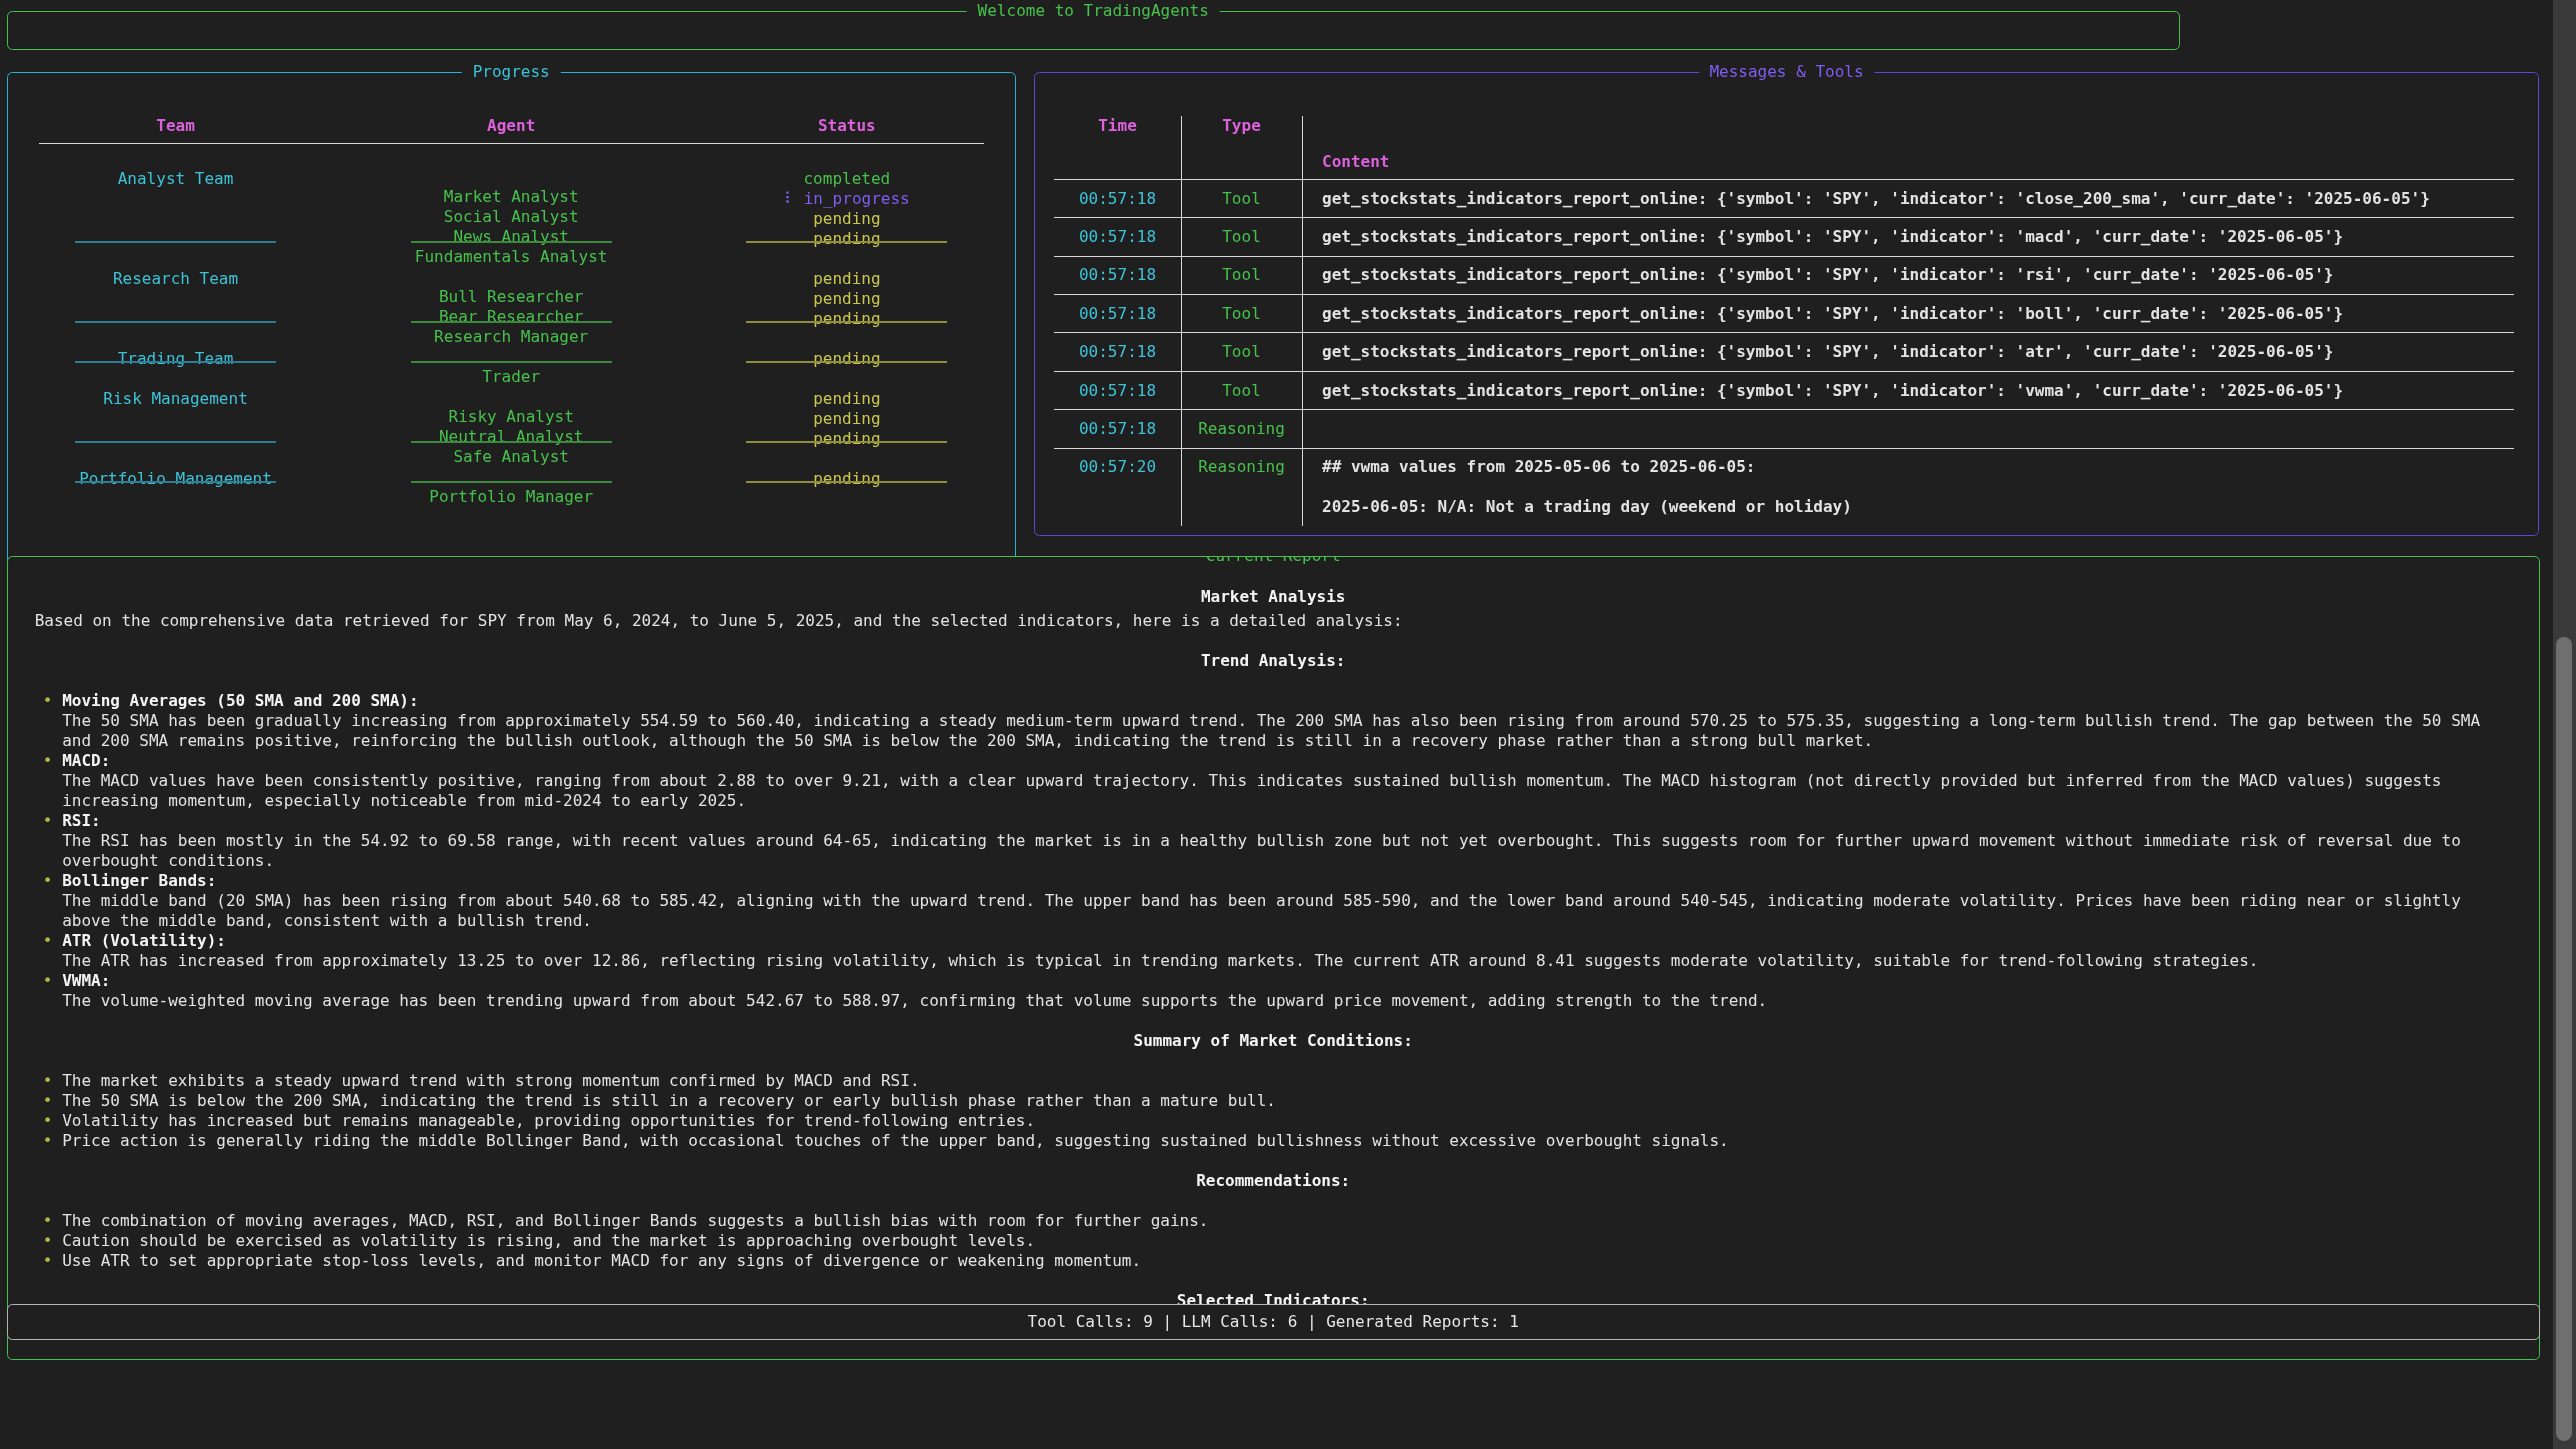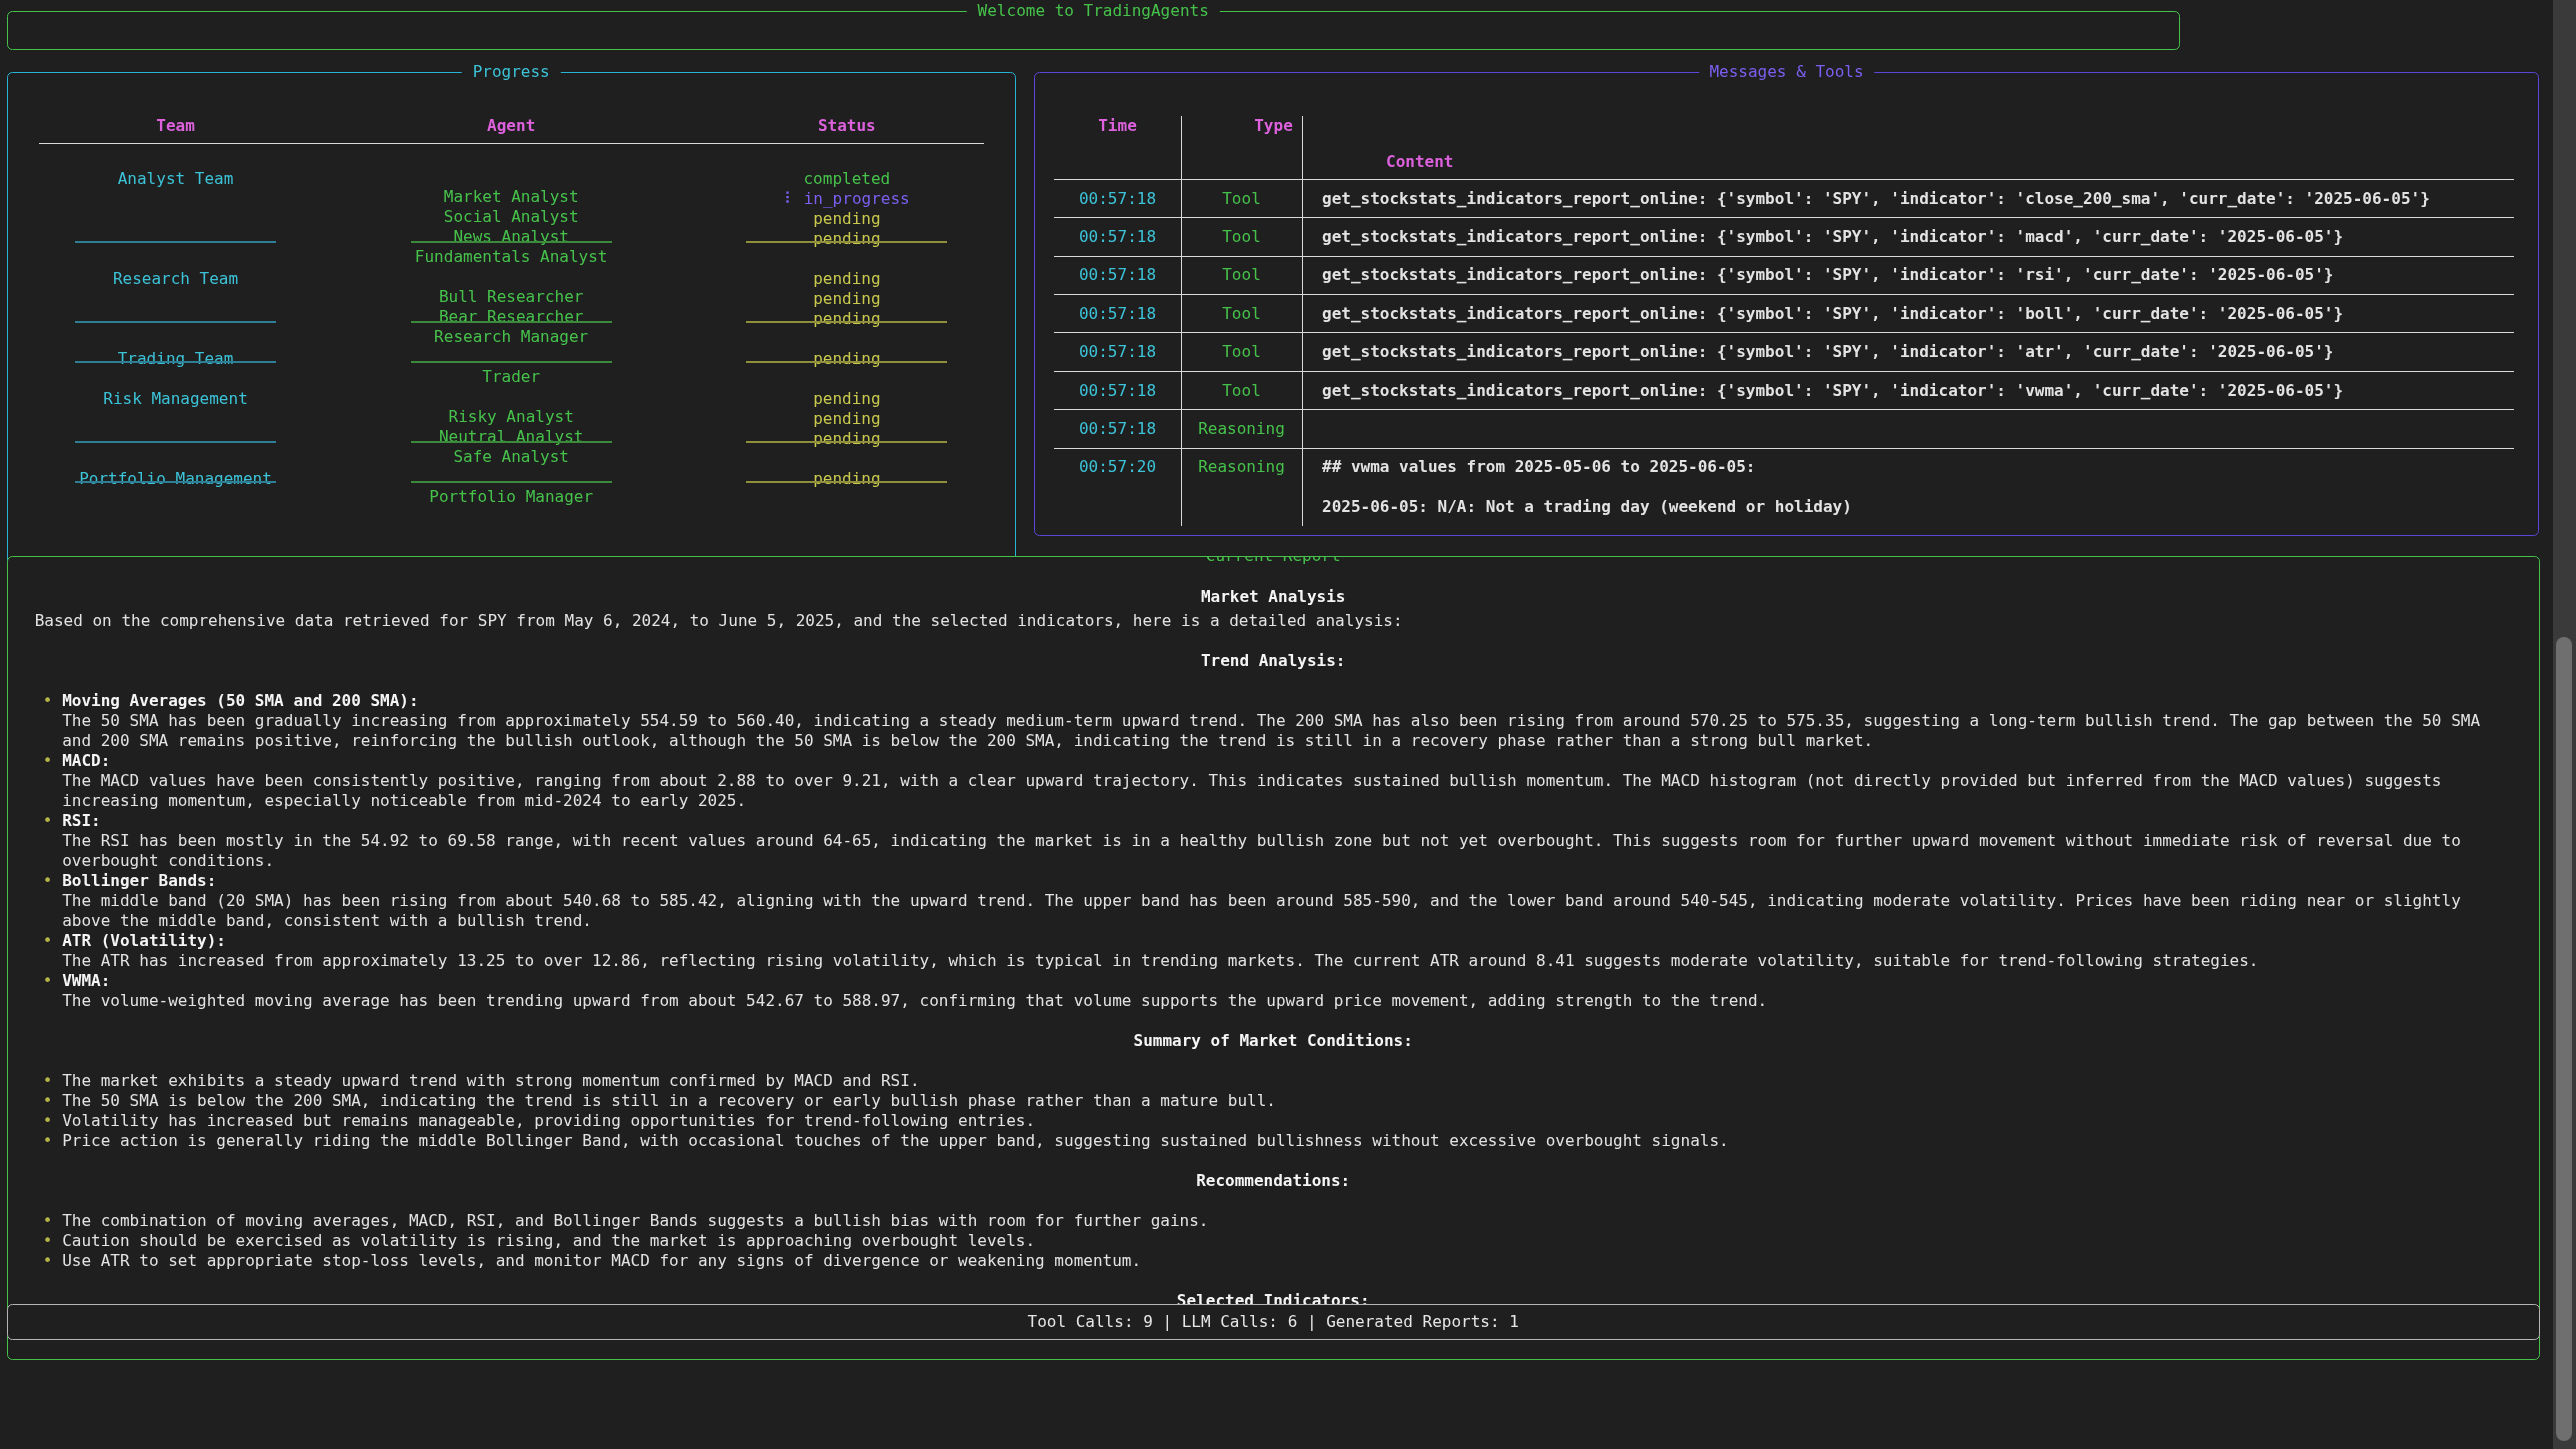--- a/index.html
+++ b/index.html
@@ -49,21 +49,21 @@
   .spin{color:var(--violet);margin-right:8px;}
   .p-div{display:grid;grid-template-columns:repeat(3,1fr);height:20px;align-items:center;}
   .p-div span{display:block;height:1.3px;width:201px;margin:0 auto;}
   .p-div .d1{background:var(--div-cyan);}
   .p-div .d2{background:var(--div-green);}
   .p-div .d3{background:var(--div-yellow);}
   
   #messages{left:1034px;top:72px;width:1505px;height:464px;border-color:var(--violet-border);}
   #messages .panel-title{color:var(--violet);}
   .mt{position:relative;margin:43px 24px 0 19px;}
-  .mt-header{display:grid;grid-template-columns:127px 121px 1fr;color:var(--magenta);font-weight:bold;gap:32px;}
+  .mt-header{display:grid;grid-template-columns:127px 121px 1fr;color:var(--magenta);font-weight:bold;}
   .mt-header .c1,.mt-header .c2{text-align:center;}
   .mt-header .c3{padding-left:20px;margin-top:36px;}
   .mt-underline{height:1.3px;background:var(--sep);margin-top:6.7px;}
   .m-row{display:grid;grid-template-columns:127px 121px 1fr;border-bottom:1.3px solid var(--sep);padding:8.7px 0;}
   .m-row.last{border-bottom:none;}
   .m-time{text-align:center;color:var(--cyan);}
   .m-type{text-align:center;color:var(--green);}
   .m-content{padding-left:20px;color:var(--fg);white-space:pre-line;font-weight:bold;}
   .vline{position:absolute;top:0;bottom:0;width:1.3px;background:var(--sep);}
   .vl1{left:127px;}

